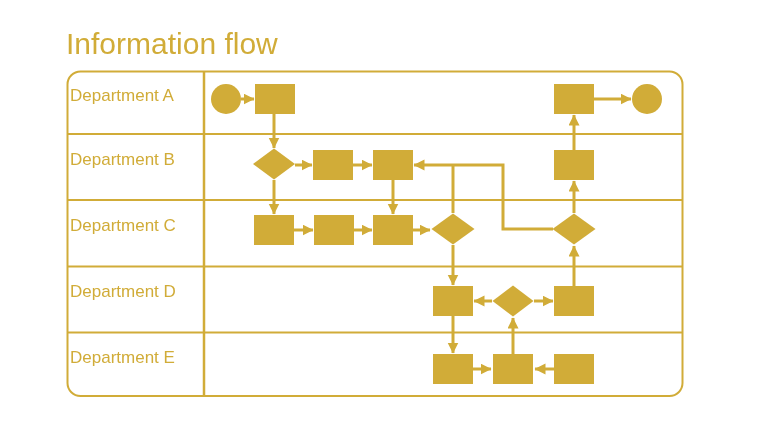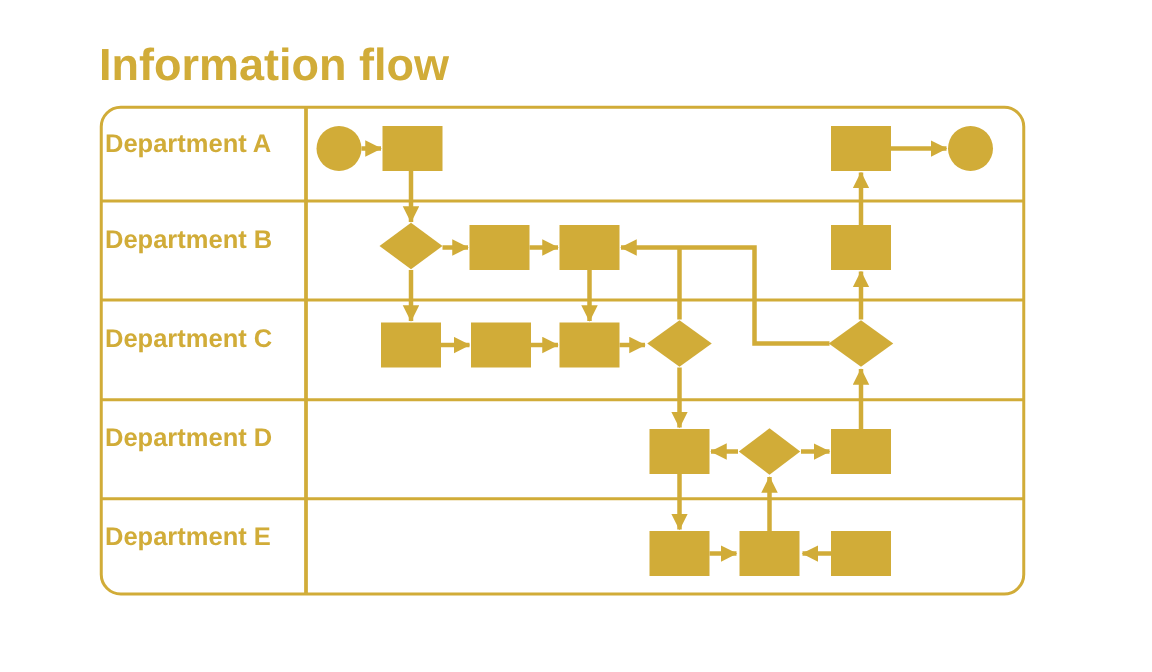--- a/index.html
+++ b/index.html
@@ -11,31 +11,31 @@
   }
   .stage {
     position: relative;
     width: 768px; height: 448px;
     background: var(--bg, #ffffff);
   }
   .page-title {
     position: absolute;
     left: 66px; top: 27px;
     font-size: 30px;
-    font-weight: bold;
+    font-weight: normal;
     letter-spacing: 0px;
     color: var(--gold, #d1ac38);
     white-space: nowrap;
   }
   .lane-label {
     position: absolute;
     left: 70px;
     width: 134px;
     font-size: 17px;
-    font-weight: bold;
+    font-weight: normal;
     color: var(--gold, #d1ac38);
     white-space: nowrap;
   }
   #flow-svg {
     position: absolute;
     left: 0; top: 0;
     width: 768px; height: 448px;
   }
 </style>
 </head>

